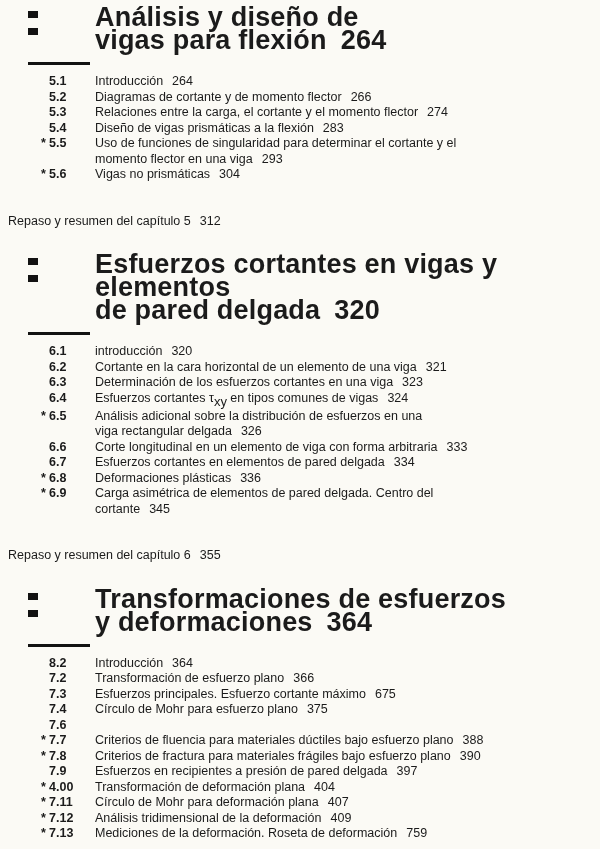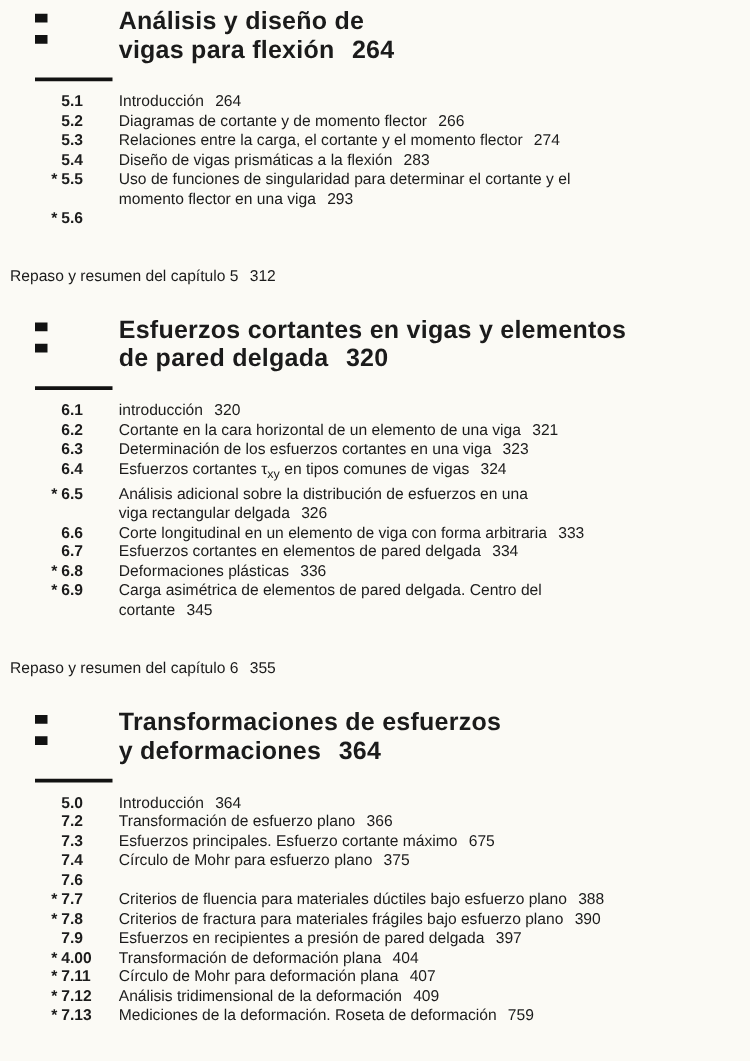--- a/index.html
+++ b/index.html
@@ -12,39 +12,39 @@
     color: var(--ink, #1b1b1b);
     font-family: "Liberation Sans", sans-serif;
     overflow: hidden;
     padding-top: 6px;
   }
   .chapter { margin-bottom: 24px; }
   .chapter-head { display: flex; padding-left: 28px; }
   .marker { width: 67px; flex: none; padding-top: 5px; }
   .sq { display: block; width: 10px; height: 7px; background: #121212; margin-bottom: 10px; }
   .chapter-title {
-    font-size: 20px;
+    font-size: 27px;
     line-height: 23px;
     font-weight: 700;
     letter-spacing: 0.2px;
   }
   .title-page { padding-left: 14px; }
   .rule { height: 3px; width: 62px; background: #121212; margin: 10px 0 9px 28px; }
   .sections { list-style: none; }
   .sec-row {
     display: flex;
     font-size: 12.5px;
     line-height: 15.5px;
     padding-left: 41px;
     padding-right: 32px;
   }
   .sec-star { width: 8px; flex: none; font-weight: 700; }
   .sec-num { width: 46px; flex: none; font-weight: 700; }
   .sec-text { flex: 1; white-space: pre-wrap; }
-  .sec-text sub { font-size: 10px; }
+  .sec-text sub { font-size: 13px; }
   .pg { padding-left: 9px; }
   .foot {
     margin-top: 31px;
     margin-left: 8px;
     font-size: 12.5px;
     line-height: 15.5px;
   }
 </style>
 </head>
 <body>
@@ -91,20 +91,21 @@
   <li class="sec-row">
     <span class="sec-star">*</span>
     <span class="sec-num">5.5</span>
     <span class="sec-text">Uso de funciones de singularidad para determinar el cortante y el
 momento flector en una viga<span class="pg">293</span></span>
   </li>
 
   <li class="sec-row">
     <span class="sec-star">*</span>
     <span class="sec-num">5.6</span>
+    <span class="sec-text">Vigas no prismáticas<span class="pg">304</span></span>
   </li>
 </ul>
     <div class="foot"><span class="foot-text">Repaso y resumen del capítulo 5</span><span class="pg">312</span></div>
   </section>
 
   <section class="chapter">
     <div class="chapter-head">
       <div class="marker">
         <span class="sq"></span>
         <span class="sq"></span>
@@ -183,21 +184,21 @@
       </div>
       <h2 class="chapter-title">
             <div>Transformaciones de esfuerzos</div>
             <div>y deformaciones<span class="title-page">364</span></div>
           </h2>
     </div>
     <div class="rule"></div>
     <ul class="sections">
   <li class="sec-row">
     <span class="sec-star"></span>
-    <span class="sec-num">5.0</span>
+    <span class="sec-num">8.2</span>
     <span class="sec-text">Introducción<span class="pg">364</span></span>
   </li>
 
   <li class="sec-row">
     <span class="sec-star"></span>
     <span class="sec-num">7.2</span>
     <span class="sec-text">Transformación de esfuerzo plano<span class="pg">366</span></span>
   </li>
 
   <li class="sec-row">

